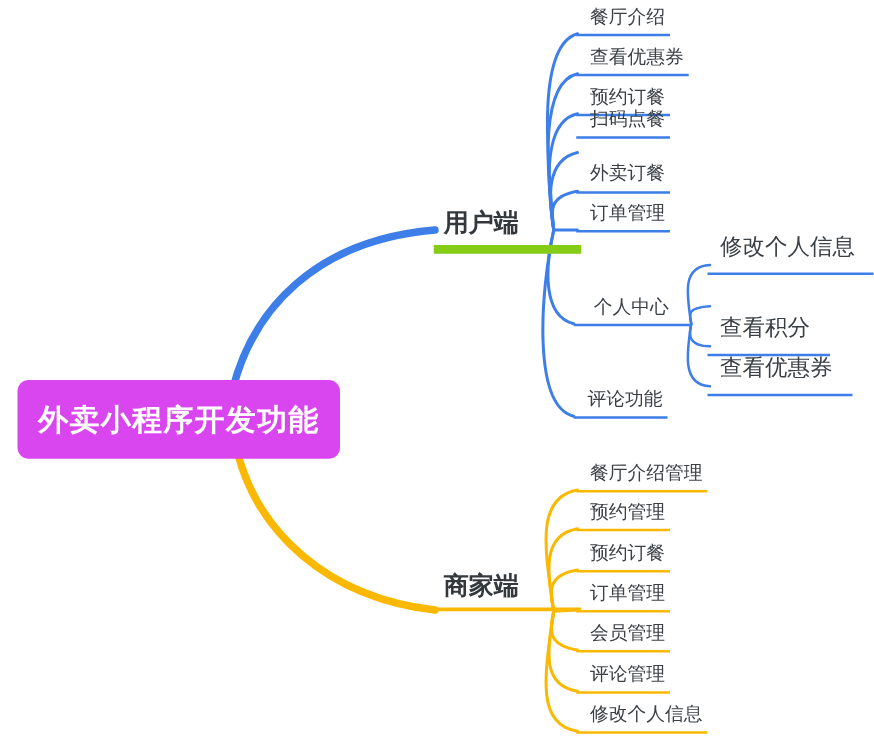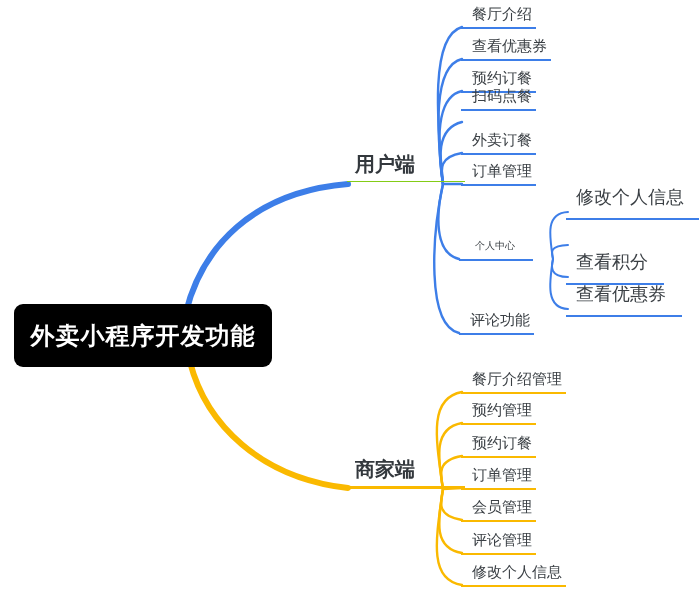--- a/index.html
+++ b/index.html
@@ -16,52 +16,52 @@
     z-index:2;
     color:#3b4045;
     white-space:nowrap;
     box-sizing:border-box;
   }
   
   .root-node{
     position:absolute;
     left:14px;top:304px;
     width:258px;height:63px;
-    background:#000000;
+    background:#d946ef;
     border-radius:9px;
     z-index:3;
     display:flex;align-items:center;justify-content:center;
     color:#ffffff;
     font-size:24px;
     font-weight:bold;
     letter-spacing:1px;
   }
   
   .branch{
     font-size:20px;
     font-weight:bold;
     line-height:24px;
     color:#33383d;
     padding:0 10px 5px 8px;
     width:118px;
   }
-  .branch.blue{border-bottom:1px solid #84cc16;}
+  .branch.blue{border-bottom:7px solid #84cc16;margin-top:15px;}
   .branch.yellow{border-bottom:3px solid #fab900;}
   
   .leaf{
     font-size:15px;
     line-height:19px;
     padding:0 4px 4px 11px;
     min-width:74px;
   }
   .leaf.blue{border-bottom:2px solid #3d7ee8;}
   .leaf.yellow{border-bottom:2px solid #fab900;}
   
   .subparent{
-    font-size:10px;
+    font-size:15px;
     line-height:19px;
     padding:0 18px 4px 16px;
   }
   .subparent.blue{border-bottom:2px solid #3d7ee8;}
   
   .sub{
     font-size:18px;
     line-height:18px;
     padding:0 16px 12px 10px;
     min-width:70px;
@@ -109,21 +109,21 @@
   </svg>
 
   <div class="root-node">外卖小程序开发功能</div>
 
   <div class="label branch blue" style="left:347px;top:152px;">用户端</div>
 
   <div class="label leaf blue" style="left:461px;top:4px;">餐厅介绍</div>
   <div class="label leaf blue" style="left:461px;top:36px;">查看优惠券</div>
   <div class="label leaf blue" style="left:461px;top:68px;">预约订餐</div>
   <div class="label leaf blue" style="left:461px;top:86px;">扫码点餐</div>
-  <div class="label leaf blue" style="left:461px;top:130px;">外卖订餐</div>
+  <div class="label leaf blue" style="left:461px;top:130px;font-family:Liberation Serif, serif;">外卖订餐</div>
   <div class="label leaf blue" style="left:461px;top:161px;">订单管理</div>
 
   <div class="label subparent blue" style="left:459px;top:236px;">个人中心</div>
   <div class="label sub blue" style="left:566px;top:188px;">修改个人信息</div>
   <div class="label sub blue" style="left:566px;top:253px;text-align:right;">查看积分</div>
   <div class="label sub blue" style="left:566px;top:285px;">查看优惠券</div>
 
   <div class="label leaf blue" style="left:459px;top:310px;">评论功能</div>
 
   <div class="label branch yellow" style="left:347px;top:457px;">商家端</div>

